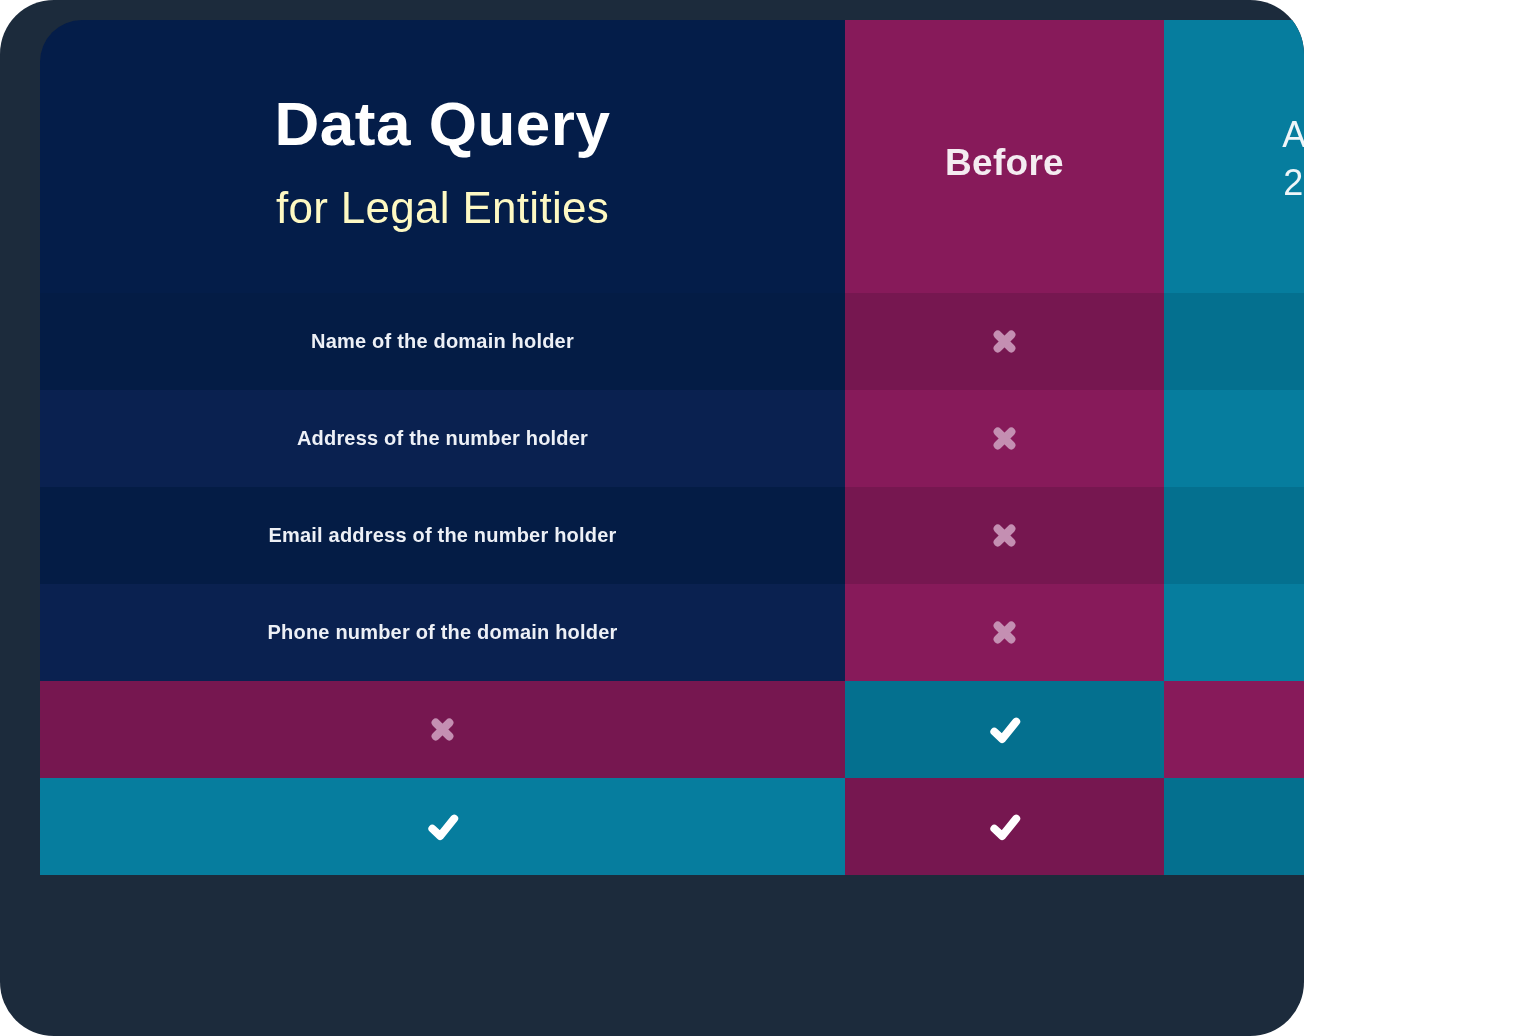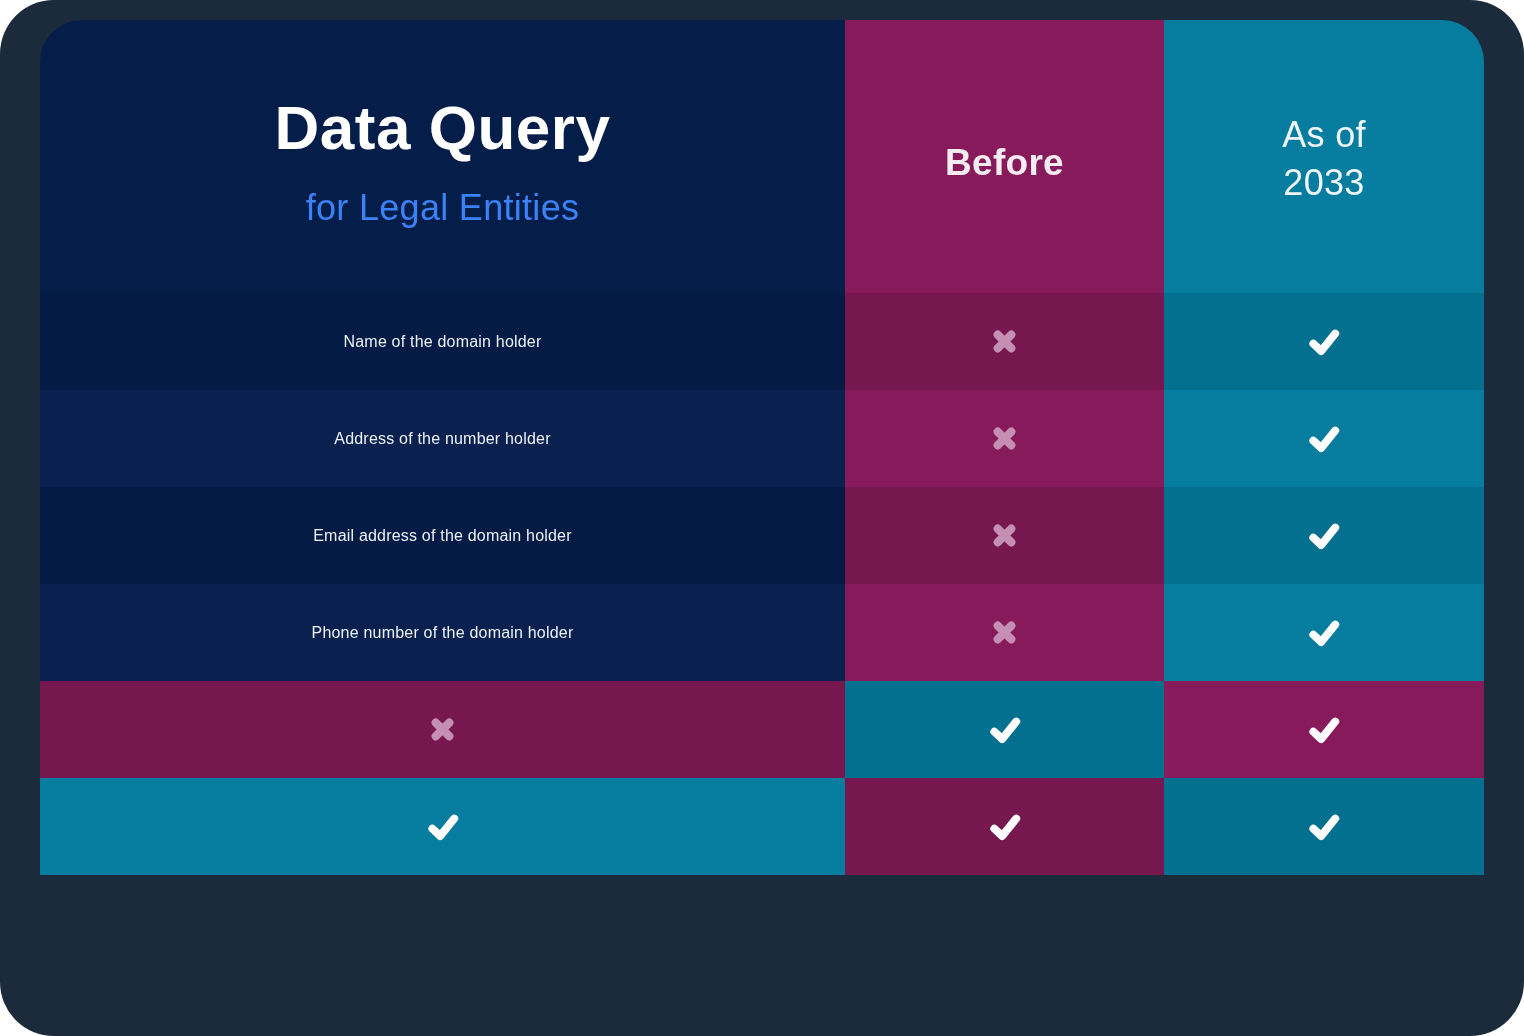--- a/index.html
+++ b/index.html
@@ -1,21 +1,21 @@
 <!DOCTYPE html>
 <html style="--outer-background: #1c2b3c; --navy-header: #041d49; --navy-row-dark: #041c45; --navy-row-light: #0a2150; --magenta-header: #871a5a; --magenta-row-dark: #761750; --magenta-row-light: #871a5a; --teal-header: #067d9e; --teal-row-dark: #04708f; --teal-row-light: #067d9e; --check-color: #ffffff; --cross-color: #c48fb2;"><head>
 <meta charset="utf-8">
 <style>
   html,body{margin:0;padding:0;background:#ffffff;}
   body{
     width:1524px;height:1036px;overflow:hidden;
     font-family:"Liberation Sans", sans-serif;
   }
   .frame{
-    position:relative;width:1524px;height:1036px;
+    position:relative;width:1304px;height:1036px;
     background:var(--outer-background,#1c2b3c);
     border-radius:54px;overflow:hidden;
   }
   .card{
     position:absolute;left:40px;top:20px;width:1444px;height:952px;
     border-radius:42px;overflow:hidden;
     display:grid;
     grid-template-columns:805px 319px 320px;
     grid-template-rows:273px;
     grid-auto-rows:97px;
@@ -24,21 +24,21 @@
 
   
   .header-label{
     background:var(--navy-header,#041d49);
     flex-direction:column;padding-top:10px;
   }
   .title{
     color:#ffffff;font-size:62px;font-weight:700;letter-spacing:.5px;line-height:1.1;
   }
   .subtitle{
-    color:#3b82f6;font-size:36px;font-weight:400;margin-top:24px;letter-spacing:.3px;
+    color:#fef9c3;font-size:44px;font-weight:400;margin-top:24px;letter-spacing:.3px;
   }
   .header-before{
     background:var(--magenta-header,#871a5a);
     color:#f4ecf1;font-size:37px;font-weight:700;padding-top:12px;letter-spacing:.3px;
   }
   .header-asof{
     background:var(--teal-header,#067d9e);
     color:#eff6f9;font-size:36px;font-weight:400;
     flex-direction:column;line-height:1.32;padding-top:4px;letter-spacing:.3px;
   }
@@ -46,21 +46,21 @@
 
   
   .label-cell.dark{background:var(--navy-row-dark,#041c45);}
   .label-cell.light{background:var(--navy-row-light,#0a2150);}
   .before-cell.dark{background:var(--magenta-row-dark,#761750);}
   .before-cell.light{background:var(--magenta-row-light,#871a5a);}
   .asof-cell.dark{background:var(--teal-row-dark,#04708f);}
   .asof-cell.light{background:var(--teal-row-light,#067d9e);}
 
   .row-label{
-    color:#edf0f6;font-size:16px;font-weight:400;letter-spacing:.2px;text-align:right;
+    color:#edf0f6;font-size:20px;font-weight:700;letter-spacing:.2px;text-align:right;
   }
 
   
   .icon{display:block;}
   .icon.check path{
     stroke:var(--check-color,#ffffff);stroke-width:7;fill:none;
     stroke-linecap:round;stroke-linejoin:round;
   }
   .icon.cross path{
     stroke:var(--cross-color,#c48fb2);stroke-width:8.5;fill:none;
@@ -109,21 +109,21 @@
     <path d="M9 9 L23 23 M23 9 L9 23"></path>
   </svg>
       </div>
   <div class="cell asof-cell light">
         <svg class="icon check" viewBox="0 0 32 32" width="36" height="36" xmlns="http://www.w3.org/2000/svg">
     <path d="M6.5 17.5 L13.5 24 L26 8.5"></path>
   </svg>
       </div>
 
   <div class="cell label-cell dark">
-    <span class="row-label">Email address of the domain holder</span>
+    <span class="row-label">Email address of the number holder</span>
   </div>
   <div class="cell before-cell dark">
         <svg class="icon cross" viewBox="0 0 32 32" width="31" height="31" xmlns="http://www.w3.org/2000/svg">
     <path d="M9 9 L23 23 M23 9 L9 23"></path>
   </svg>
       </div>
   <div class="cell asof-cell dark">
         <svg class="icon check" viewBox="0 0 32 32" width="36" height="36" xmlns="http://www.w3.org/2000/svg">
     <path d="M6.5 17.5 L13.5 24 L26 8.5"></path>
   </svg>

